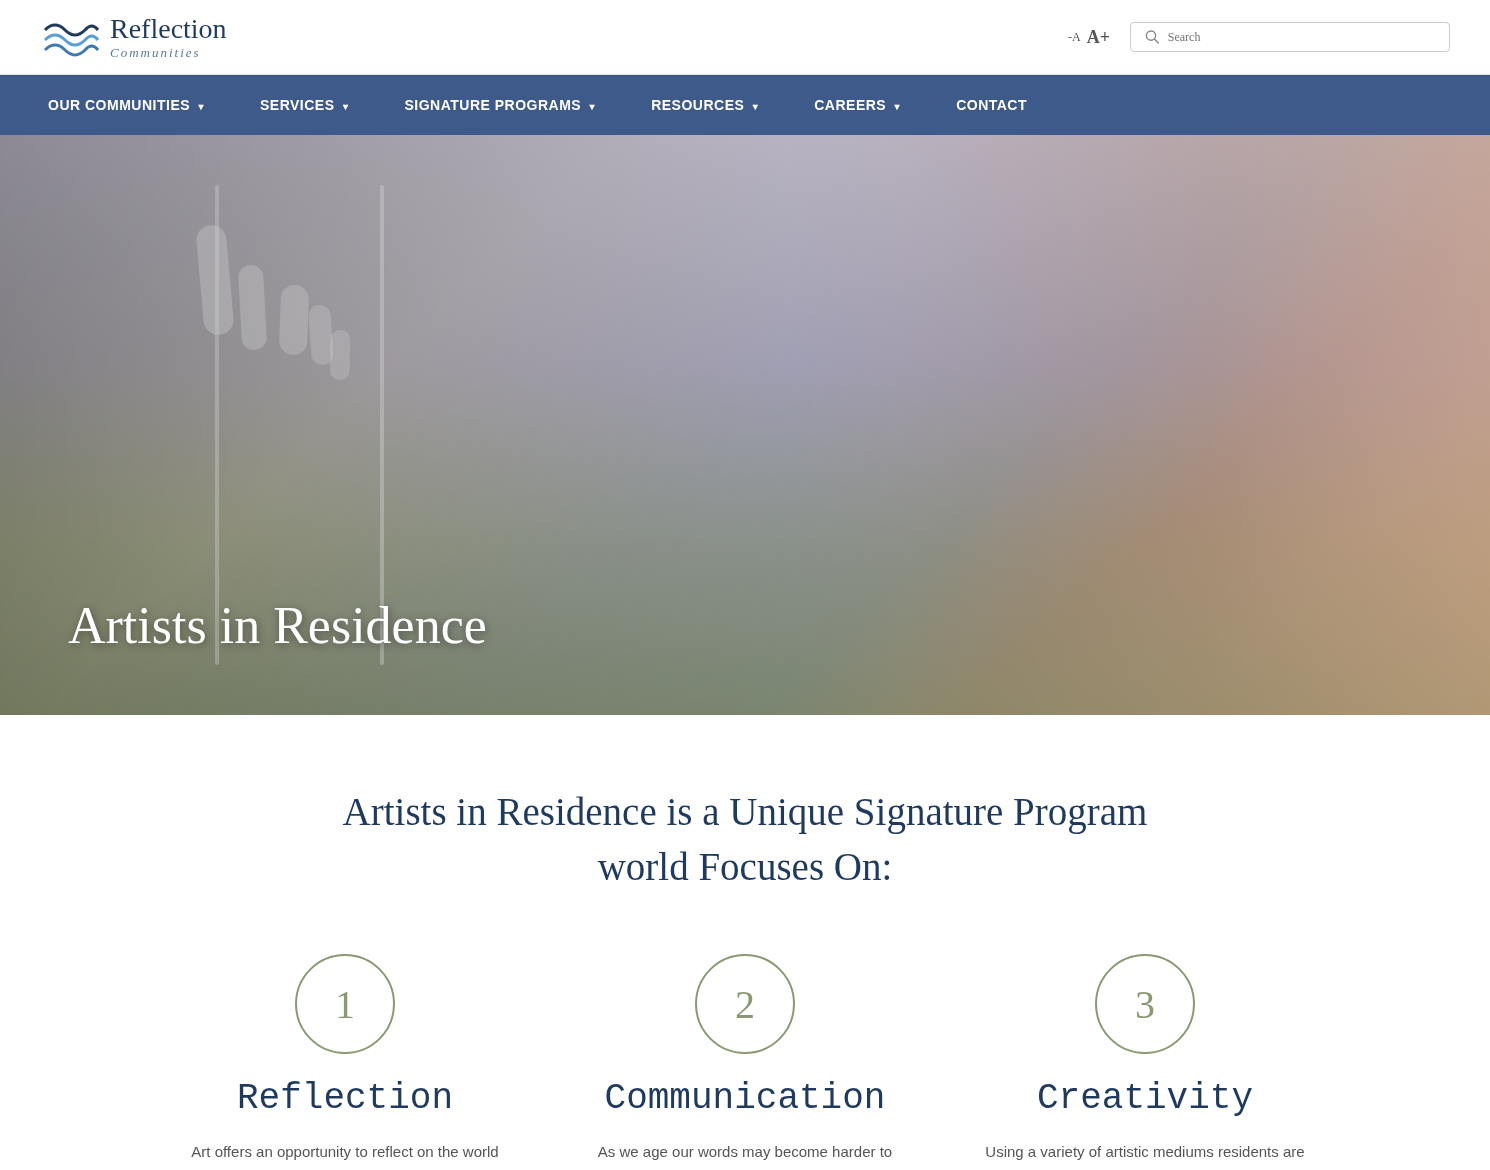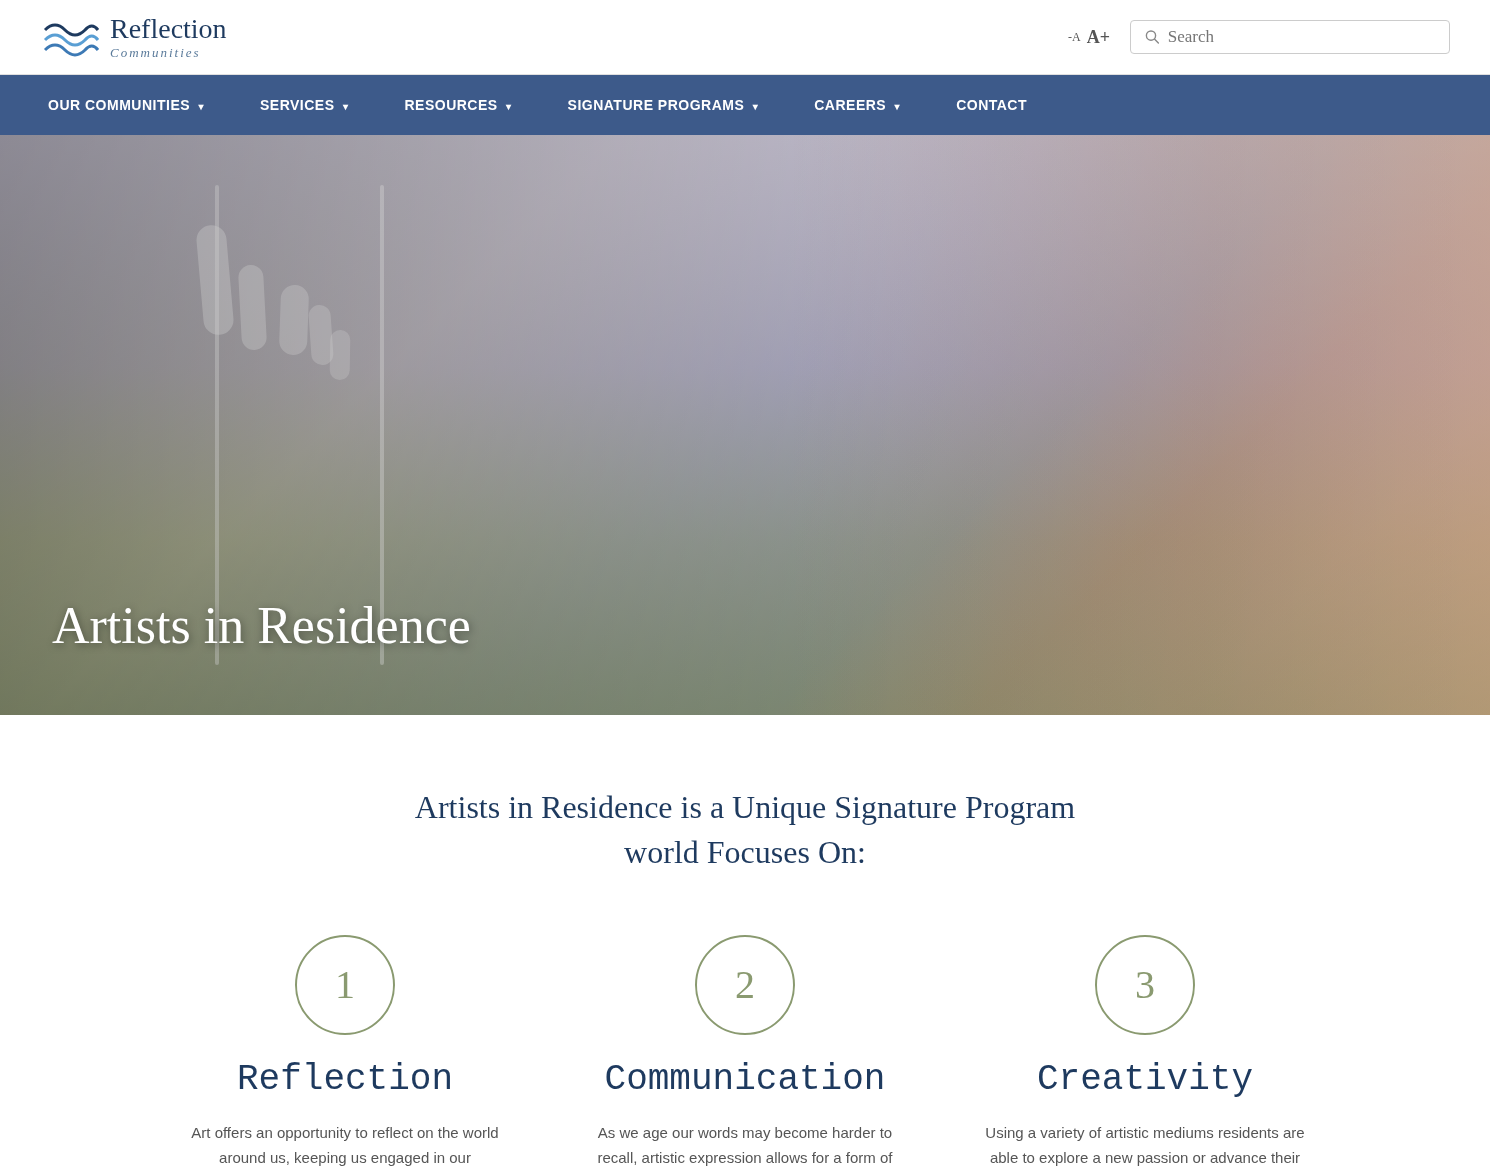--- a/index.html
+++ b/index.html
@@ -42,21 +42,21 @@
       align-items: center;
       border: 1px solid #ccc;
       border-radius: 4px;
       padding: 6px 14px;
       width: 320px;
       gap: 8px;
     }
     .search-box input {
       border: none;
       outline: none;
-      font-size: 17px;
+      font-size: 12px;
       color: #888;
       width: 100%;
       font-family: inherit;
     }
 
     
     .nav {
       background: #3d5a8a;
       padding: 0 20px;
     }
@@ -119,37 +119,37 @@
       border-radius: 20px;
     }
     .hero-overlay {
       position: absolute;
       top: 0; left: 0; right: 0; bottom: 0;
       background: linear-gradient(to right, rgba(0,0,0,0.25) 0%, rgba(0,0,0,0.05) 60%, rgba(0,0,0,0.0) 100%);
     }
     .hero-title {
       position: absolute;
       bottom: 60px;
-      left: 52px;
+      left: 68px;
       color: #fff;
       font-family: Georgia, serif;
       font-size: 52px;
       font-weight: normal;
       text-shadow: 1px 2px 8px rgba(0,0,0,0.4);
     }
 
     
     .main-content {
       background: #fff;
       padding: 70px 40px 80px;
     }
     .section-title {
       text-align: center;
       font-family: Georgia, serif;
-      font-size: 32px;
+      font-size: 39px;
       color: #1e3a5f;
       font-weight: normal;
       margin-bottom: 60px;
       line-height: 1.4;
     }
     .cards-row {
       display: flex;
       justify-content: center;
       gap: 80px;
       max-width: 1200px;
@@ -229,27 +229,27 @@
       </a>
     </li>
     <li>
       <a href="#">
         <span>SERVICES</span>
         <span class="chevron">▾</span>
       </a>
     </li>
     <li>
       <a href="#">
+        <span>SIGNATURE PROGRAMS</span>
+        <span class="chevron">▾</span>
+      </a>
+    </li>
+    <li>
+      <a href="#">
         <span>RESOURCES</span>
-        <span class="chevron">▾</span>
-      </a>
-    </li>
-    <li>
-      <a href="#">
-        <span>SIGNATURE PROGRAMS</span>
         <span class="chevron">▾</span>
       </a>
     </li>
     <li>
       <a href="#">
         <span>CAREERS</span>
         <span class="chevron">▾</span>
       </a>
     </li>
     <li>

